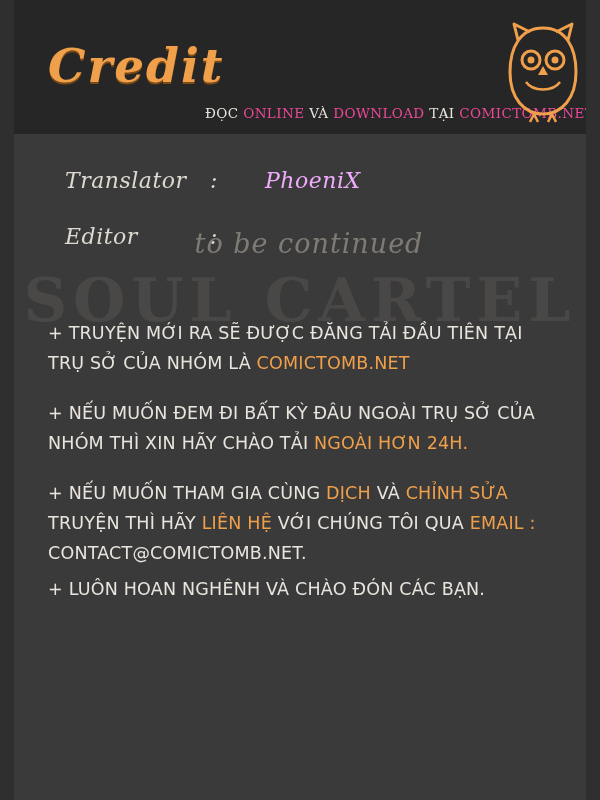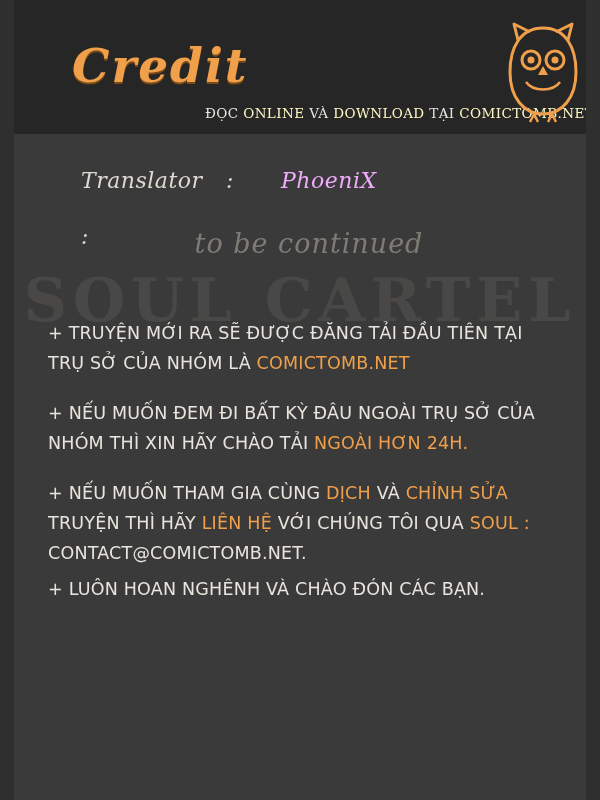--- a/index.html
+++ b/index.html
@@ -25,41 +25,41 @@
   .header {
     position: absolute;
     left: 0; top: 0;
     width: 600px;
     height: 134px;
     background: #262626;
     overflow: hidden;
   }
   .credit-title {
     position: absolute;
-    left: 72px;
+    left: 48px;
     top: 38px;
     font-family: "DejaVu Serif", serif;
     font-style: italic;
     font-weight: bold;
     font-size: 47px;
     letter-spacing: 2px;
     color: #f0a04b;
     text-shadow: 0 2px 0 #7a4a16;
   }
   .header-sub {
     position: absolute;
     left: 205px;
     top: 105px;
     font-family: "DejaVu Serif", serif;
     font-size: 13.5px;
     letter-spacing: 0.4px;
     color: #e8e4dd;
     white-space: nowrap;
   }
-  .header-sub .hl { color: #fef9c3; text-align: center; }
+  .header-sub .hl { color: #ec4899; text-align: center; }
 
   
   .owl {
     position: absolute;
     left: 500px;
     top: 16px;
     width: 86px;
     height: 110px;
   }
   .owl svg { display: block; }
@@ -96,21 +96,20 @@
     color: #b8b0a4;
     opacity: 0.55;
   }
 
   
   .credits {
     position: absolute;
     left: 0;
     top: 168px;
     width: 540px;
-    padding-left: 16px;
   }
   .crow {
     display: flex;
     align-items: baseline;
     height: 56px;
     padding-left: 65px;
     font-family: "DejaVu Serif", serif;
     font-style: italic;
     font-size: 22px;
     color: #ded9d1;
@@ -190,26 +189,27 @@
     </div>
   </div>
 
   <div class="credits">
     <div class="crow">
       <span class="role">Translator</span>
       <span class="colon">:</span>
       <span class="val">PhoeniX</span>
     </div>
     <div class="crow">
+      <span class="role">Editor</span>
       <span class="colon">:</span>
     </div>
   </div>
 
   <div class="notes">
       <div class="note"><span>+ TRUYỆN MỚI RA SẼ ĐƯỢC ĐĂNG TẢI ĐẦU TIÊN TẠI TRỤ SỞ CỦA NHÓM LÀ </span><span class="hl">COMICTOMB.NET</span></div>
       <div class="note"><span>+ NẾU MUỐN ĐEM ĐI BẤT KỲ ĐÂU NGOÀI TRỤ SỞ CỦA NHÓM THÌ XIN HÃY CHÀO TẢI </span><span class="hl">NGOÀI HƠN 24H.</span></div>
-      <div class="note tight"><span>+ NẾU MUỐN THAM GIA CÙNG </span><span class="hl">DỊCH</span><span> VÀ </span><span class="hl">CHỈNH SỬA</span><span> TRUYỆN THÌ HÃY </span><span class="hl">LIÊN HỆ</span><span> VỚI CHÚNG TÔI QUA </span><span class="hl">SOUL :</span><span> CONTACT@COMICTOMB.NET.</span></div>
+      <div class="note tight"><span>+ NẾU MUỐN THAM GIA CÙNG </span><span class="hl">DỊCH</span><span> VÀ </span><span class="hl">CHỈNH SỬA</span><span> TRUYỆN THÌ HÃY </span><span class="hl">LIÊN HỆ</span><span> VỚI CHÚNG TÔI QUA </span><span class="hl">EMAIL :</span><span> CONTACT@COMICTOMB.NET.</span></div>
       <div class="note"><span>+ LUÔN HOAN NGHÊNH VÀ CHÀO ĐÓN CÁC BẠN.</span></div>
     </div>
 
   <div class="edge-l"></div>
   <div class="edge-r"></div>
 </div>
 
 </body></html>

